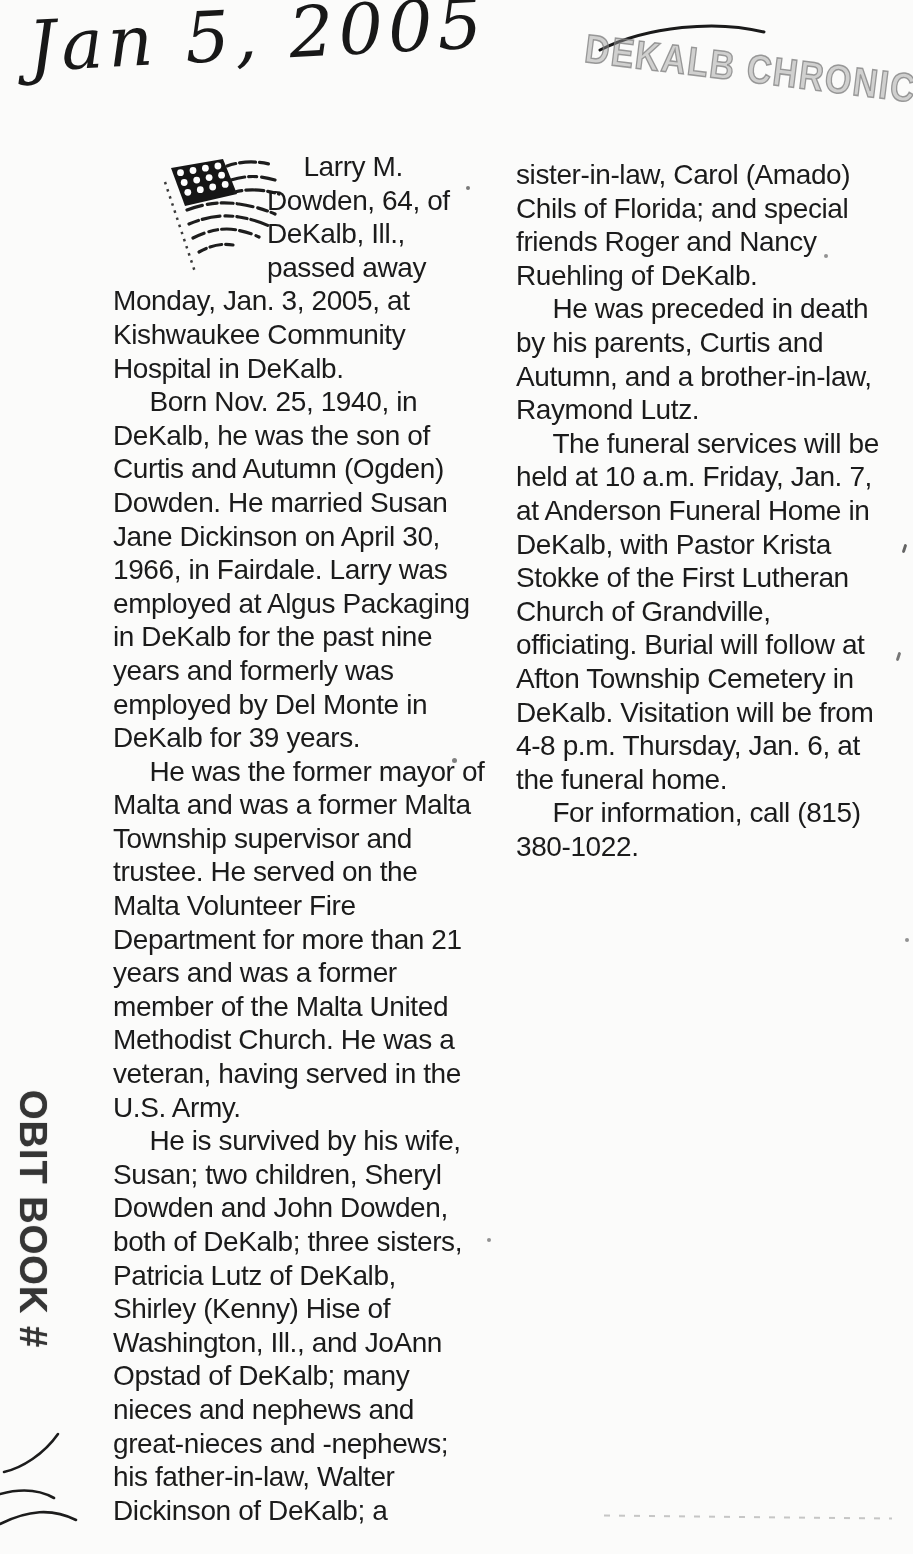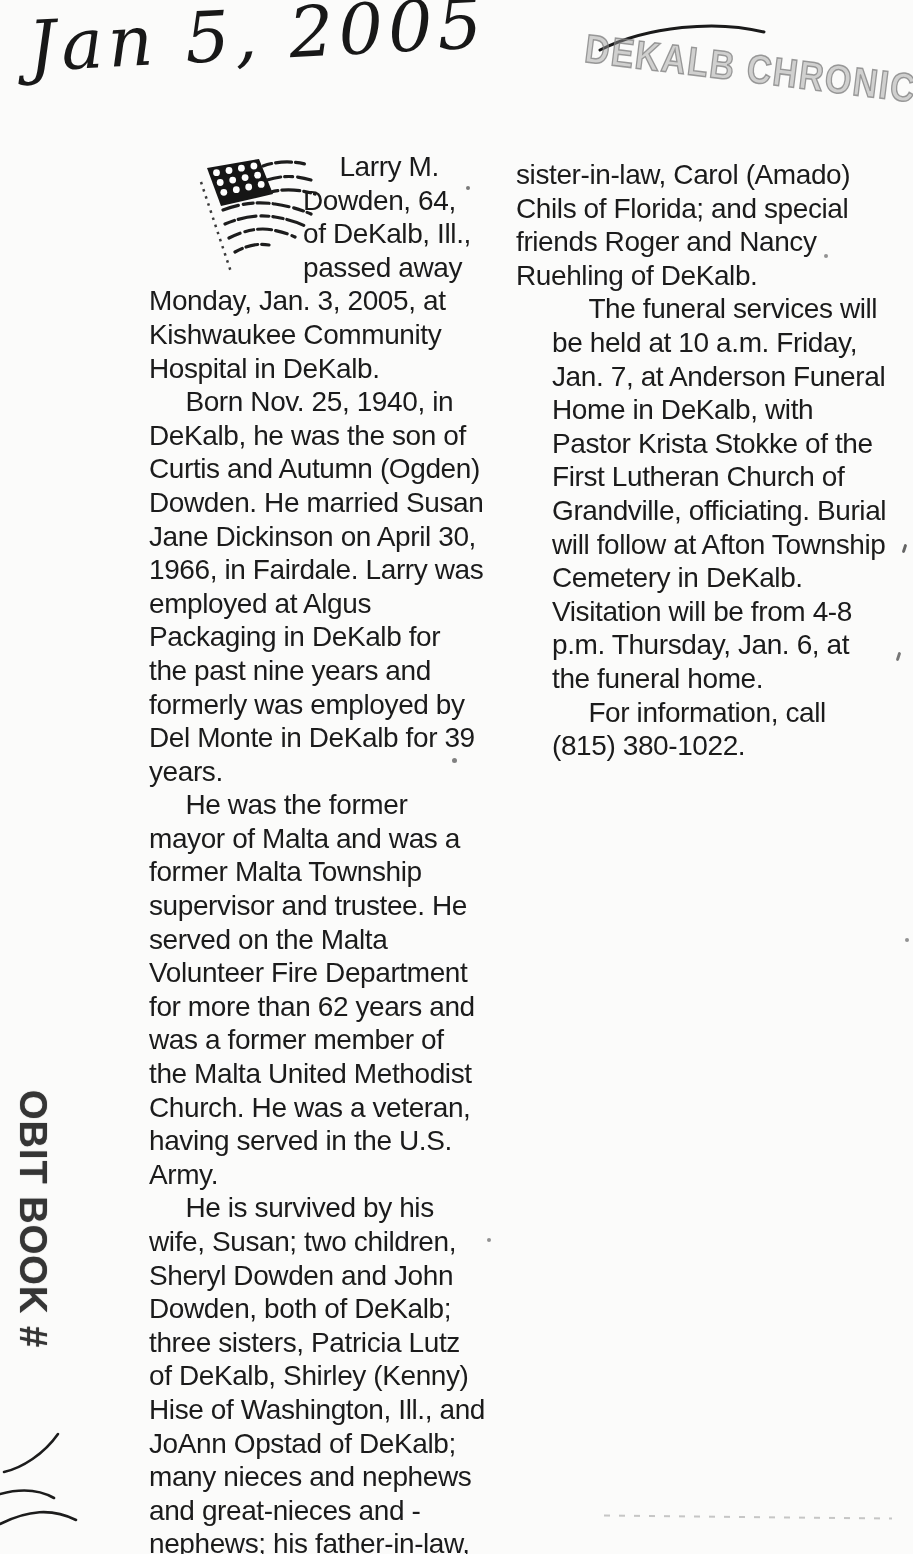--- a/index.html
+++ b/index.html
@@ -33,21 +33,21 @@
   }
   
   .column{position:absolute;font-size:28px;line-height:33.6px;letter-spacing:-0.4px;}
   .col-left{left:113px;top:150px;width:372px;}
   .col-right{left:516px;top:158px;width:378px;}
   .headline{
     font-size:37px;font-weight:bold;letter-spacing:-1px;
     text-align:center;margin:0 0 10px 0;white-space:nowrap;color:#141414;
   }
   p.para{margin:0;}
-  p.indent{text-indent:1.3em;margin-left:36px;}
+  p.indent{text-indent:1.3em;}
   .flag{float:left;width:148px;height:126px;margin:4px 6px 0 0;}
   
   .speck{position:absolute;background:#4d4d4d;border-radius:50%;}
   .tick{position:absolute;background:#3f3f3f;width:3px;height:9px;border-radius:2px;transform:rotate(18deg);}
   .dash-line{
     position:absolute;left:604px;top:1516px;width:288px;height:2px;opacity:.55;
     background:repeating-linear-gradient(90deg,#9a9a9a 0 6px,transparent 6px 15px);
     transform:rotate(0.6deg);
   }
   .squiggle{position:absolute;left:0;top:1428px;}
@@ -90,26 +90,27 @@
           <path d="M38 56 q26 -10 52 -6 q20 3 36 10" stroke-dasharray="16 5 10 4 12 4"></path>
           <path d="M40 70 q26 -11 50 -7 q18 3 30 9" stroke-dasharray="10 4 18 5 8 4"></path>
           <path d="M44 84 q24 -12 44 -8 q14 3 22 7" stroke-dasharray="12 5 9 4 14 4"></path>
           <path d="M50 98 q18 -10 34 -7" stroke-dasharray="8 4 12 4"></path>
         </g>
       </svg>
     </span>
     <span>Larry M. Dowden, 64, of DeKalb, Ill., passed away Monday, Jan. 3, 2005, at Kishwaukee Community Hospital in DeKalb.</span>
   </p>
   <p class="para indent">Born Nov. 25, 1940, in DeKalb, he was the son of Curtis and Autumn (Ogden) Dowden. He married Susan Jane Dickinson on April 30, 1966, in Fairdale. Larry was employed at Algus Packaging in DeKalb for the past nine years and formerly was employed by Del Monte in DeKalb for 39 years.</p>
-  <p class="para indent">He was the former mayor of Malta and was a former Malta Township supervisor and trustee. He served on the Malta Volunteer Fire Department for more than 62 years and was a former member of the Malta United Methodist Church. He was a veteran, having served in the U.S. Army.</p>
+  <p class="para indent">He was the former mayor of Malta and was a former Malta Township supervisor and trustee. He served on the Malta Volunteer Fire Department for more than 21 years and was a former member of the Malta United Methodist Church. He was a veteran, having served in the U.S. Army.</p>
   <p class="para indent">He is survived by his wife, Susan; two children, Sheryl Dowden and John Dowden, both of DeKalb; three sisters, Patricia Lutz of DeKalb, Shirley (Kenny) Hise of Washington, Ill., and JoAnn Opstad of DeKalb; many nieces and nephews and great-nieces and -nephews; his father-in-law, Walter Dickinson of DeKalb; a</p>
 </div>
 
 <div class="column col-right">
   <p class="para">sister-in-law, Carol (Amado) Chils of Florida; and special friends Roger and Nancy Ruehling of DeKalb.</p>
+  <p class="para indent">He was preceded in death by his parents, Curtis and Autumn, and a brother-in-law, Raymond Lutz.</p>
   <p class="para indent">The funeral services will be held at 10 a.m. Friday, Jan. 7, at Anderson Funeral Home in DeKalb, with Pastor Krista Stokke of the First Lutheran Church of Grandville, officiating. Burial will follow at Afton Township Cemetery in DeKalb. Visitation will be from 4-8 p.m. Thursday, Jan. 6, at the funeral home.</p>
   <p class="para indent">For information, call (815) 380-1022.</p>
 </div>
 
 <div class="obit-stamp">OBIT BOOK #</div>
 
 <svg class="squiggle" width="95" height="126">
   <g stroke="#1c1c1c" stroke-width="2.6" fill="none" stroke-linecap="round">
     <path d="M58 6 C 44 26 22 40 4 44"></path>
     <path d="M0 66 C 22 60 40 62 54 70"></path>

